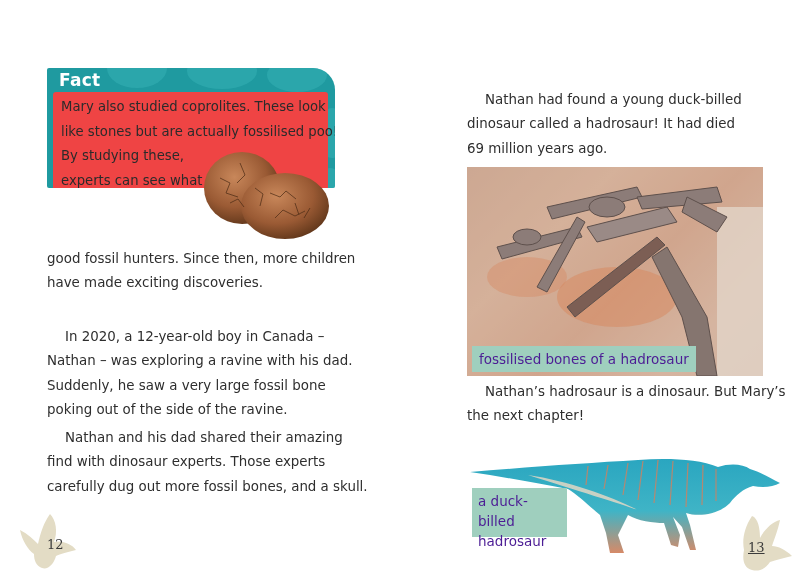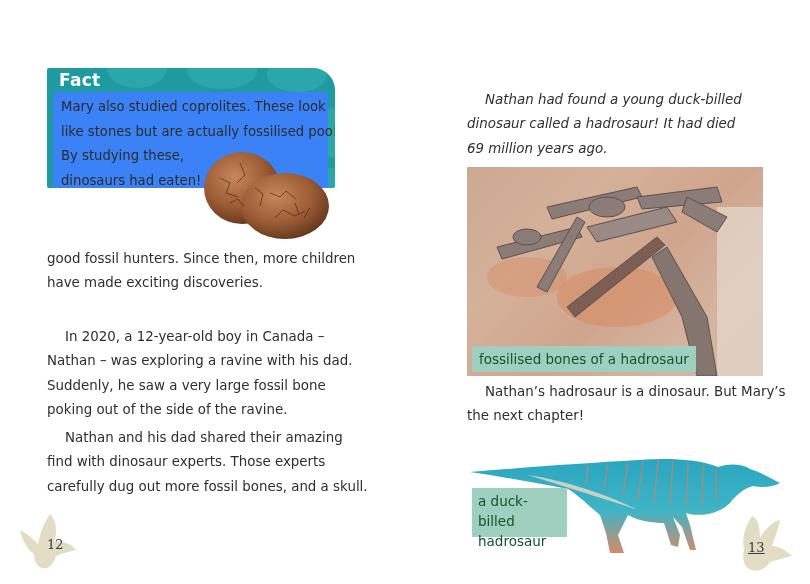--- a/index.html
+++ b/index.html
@@ -8,57 +8,58 @@
   .page { position:absolute; top:0; height:584px; }
   .left { left:0; width:405px; }
   .right { left:405px; width:405px; }
 
   
   .fact { position:absolute; left:47px; top:68px; width:288px; height:120px;
           background:#1f9aa0; border-radius:2px 22px 2px 2px; overflow:hidden; }
   .fact .blob { position:absolute; border-radius:50%; background:#35b1b5; opacity:.55; }
   .fact-title { position:absolute; left:12px; top:2px; font-weight:bold; font-size:17px; color:#ffffff;
                 letter-spacing:.3px; }
-  .fact-inner { position:absolute; left:6px; top:24px; width:275px; height:124px; background:#3b82f6;
+  .fact-inner { position:absolute; left:6px; top:24px; width:275px; height:124px; background:#ef4444;
                 border-radius:3px; }
   .fact-text { position:absolute; left:8px; top:3px; font-size:13.2px; line-height:24.5px; color:#2b2b2b; }
   .fact-text .full { display:block; white-space:nowrap; }
   .coprolite { position:absolute; left:200px; top:148px; width:130px; height:92px; }
 
   .para { position:absolute; font-size:13.4px; line-height:24.3px; color:#2e2e2e; white-space:nowrap; }
   .para span { display:block; }
   .indent { text-indent:18px; }
 
   .footprint { position:absolute; width:62px; height:62px; }
   .pnum { position:absolute; font-family:"DejaVu Serif", serif; font-size:13px; color:#3a3a3a; }
 
   
   .photo { position:absolute; left:467px; top:167px; width:296px; height:209px;
            background: linear-gradient(135deg,#c9a38e 0%,#d7b29b 30%,#cf9f86 55%,#d8b8a5 80%,#cdb1a0 100%);
            overflow:hidden; }
-  .caption { position:absolute; background:#9fcfbe; color:#14532d; font-size:13.5px; line-height:22px; padding:2px 6px; }
+  .caption { position:absolute; background:#9fcfbe; color:#4c1d95; font-size:13.5px; line-height:22px; padding:2px 6px; }
   .dino { position:absolute; left:468px; top:455px; width:315px; height:100px; }
 </style>
 </head>
 <body>
 
 <div class="page left"></div>
 
 <div class="fact">
   <div class="blob" style="left:60px;top:-20px;width:60px;height:40px;"></div>
   <div class="blob" style="left:140px;top:-15px;width:70px;height:36px;"></div>
   <div class="blob" style="left:220px;top:-10px;width:60px;height:34px;"></div>
   <div class="blob" style="left:270px;top:40px;width:30px;height:50px;"></div>
   <div class="blob" style="left:268px;top:100px;width:30px;height:50px;"></div>
   <div class="fact-title">Fact</div>
   <div class="fact-inner">
     <div class="fact-text">
       <span class="full">Mary also studied coprolites. These look</span>
       <span class="full">like stones but are actually fossilised poo!</span>
       <span class="full">By studying these,</span>
+      <span class="full">experts can see what</span>
       <span class="full">dinosaurs had eaten!</span>
     </div>
   </div>
 </div>
 
 <svg class="coprolite" viewBox="0 0 130 92" style="left:200px;top:148px;">
   <defs>
     <radialGradient id="cg" cx="40%" cy="35%" r="70%">
       <stop offset="0%" stop-color="#c8875a"></stop>
       <stop offset="60%" stop-color="#9a5a34"></stop>
@@ -97,21 +98,21 @@
   <span style="text-indent:0">carefully dug out more fossil bones, and a skull.</span>
 </div>
 
 <svg class="footprint" viewBox="0 0 62 62" style="left:18px;top:510px;">
   <path d="M32 4 C38 10 40 22 36 32 C44 30 54 34 58 40 C50 42 42 44 38 46 C36 54 30 60 24 58 C18 56 16 50 16 44 C10 40 4 30 2 20 C10 24 16 30 20 34 C22 24 26 12 32 4 Z" fill="#e3dcc5"></path>
 </svg>
 <div class="pnum" style="left:47px;top:537px;">12</div>
 
 <div class="page right"></div>
 
-<div class="para indent" style="left:467px;top:88px;font-style:italic;">
+<div class="para indent" style="left:467px;top:88px;">
   <span>Nathan had found a young duck-billed</span>
   <span style="text-indent:0">dinosaur called a hadrosaur! It had died</span>
   <span style="text-indent:0">69 million years ago.</span>
 </div>
 
 <div class="photo">
   <svg width="296" height="209" viewBox="0 0 296 209">
     <rect x="0" y="0" width="296" height="209" fill="#d3ae98" opacity=".4"></rect>
     <ellipse cx="150" cy="130" rx="60" ry="30" fill="#d8885e" opacity=".5"></ellipse>
     <ellipse cx="60" cy="110" rx="40" ry="20" fill="#d8885e" opacity=".4"></ellipse>

